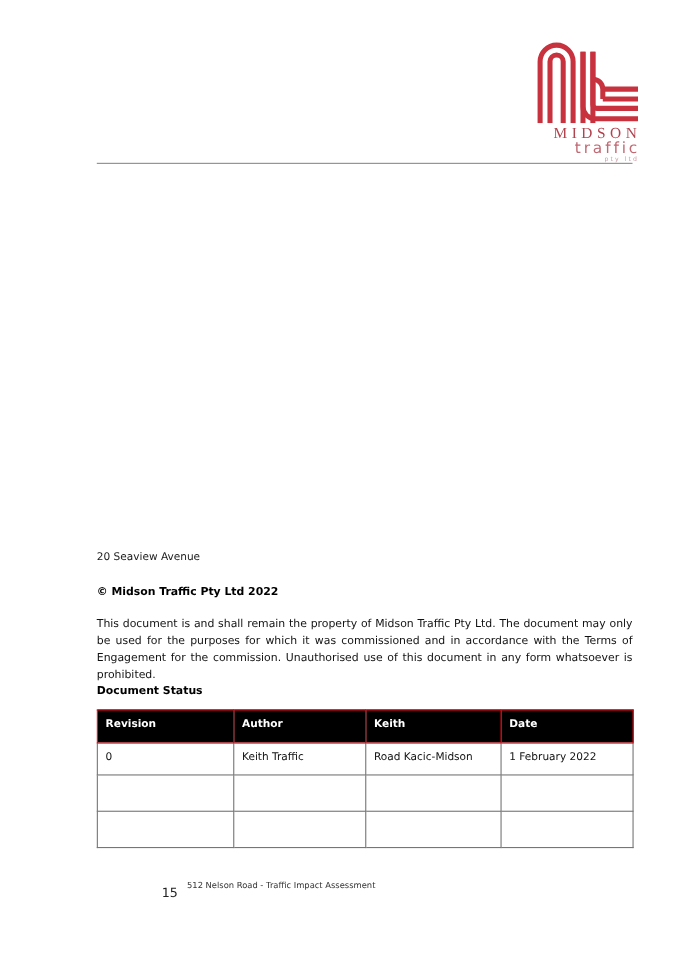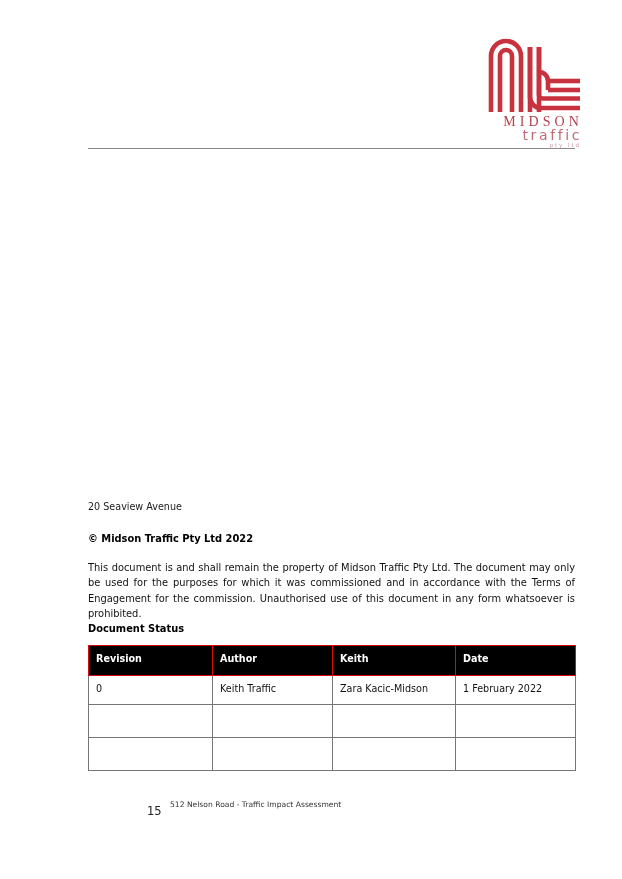--- a/index.html
+++ b/index.html
@@ -243,21 +243,21 @@
           <th>Revision</th>
           <th>Author</th>
           <th>Keith</th>
           <th>Date</th>
         </tr>
       </thead>
       <tbody>
         <tr>
           <td>0</td>
           <td>Keith Traffic</td>
-          <td>Zara Kacic-Midson</td>
+          <td>Road Kacic-Midson</td>
           <td>1 February 2022</td>
         </tr>
         <tr class="empty-row">
           <td></td>
           <td></td>
           <td></td>
           <td></td>
         </tr>
         <tr class="empty-row">
           <td></td>

